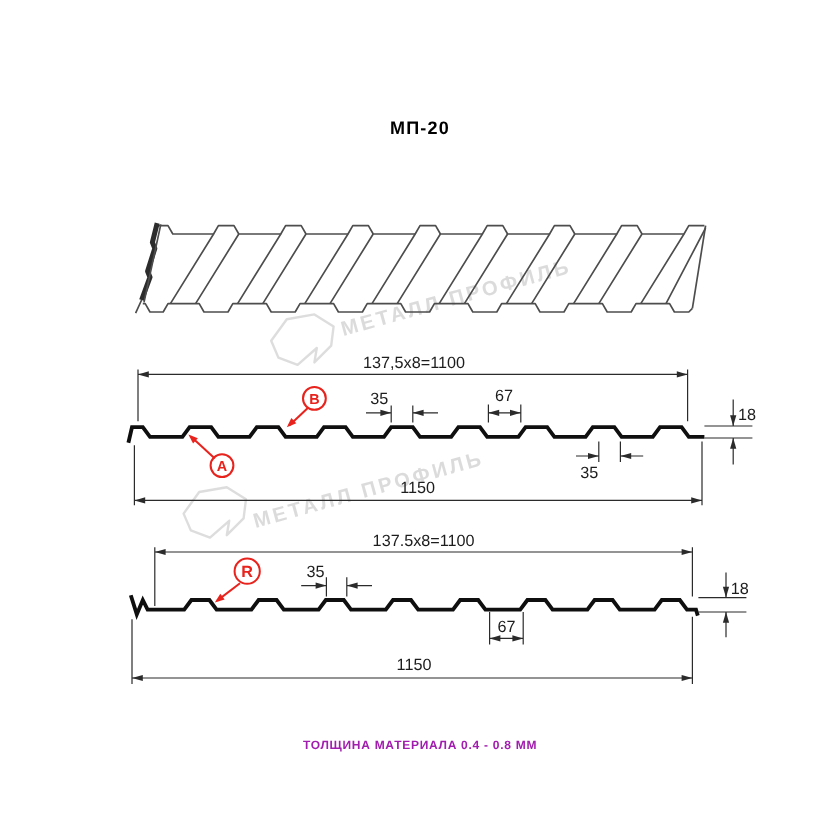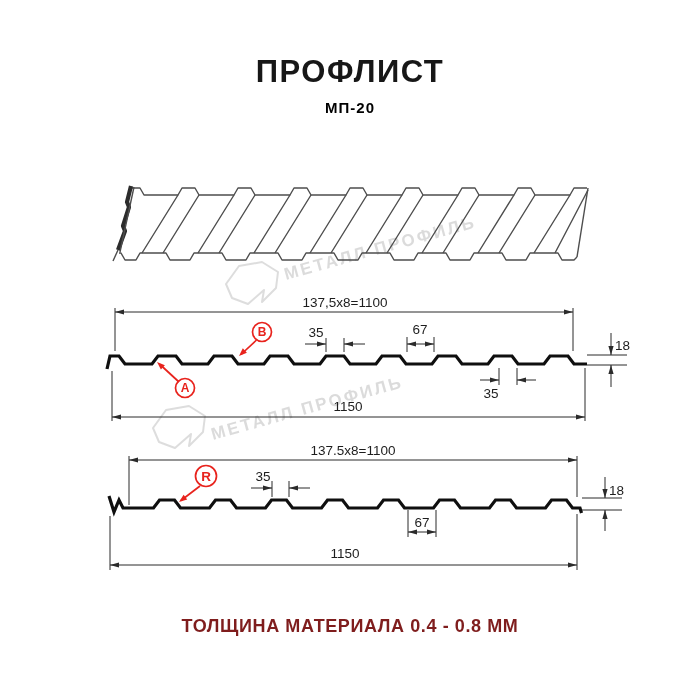--- a/index.html
+++ b/index.html
@@ -3,40 +3,39 @@
 <meta charset="utf-8">
 <style>
   html,body{margin:0;padding:0;background:#fff;}
   .canvas{
     position:relative;width:700px;height:700px;background:#ffffff;overflow:hidden;
     font-family:"Liberation Sans","DejaVu Sans",sans-serif;
   }
   .center-text{position:absolute;left:0;width:700px;text-align:center;}
   .title{top:54px;font-size:31px;font-weight:bold;letter-spacing:1.5px;color:#171717;}
   .subtitle{top:99px;font-size:15px;font-weight:bold;letter-spacing:1px;color:#000000;}
-  .footer{top:616px;font-size:18px;font-weight:bold;letter-spacing:.6px;color:#7f1d1d;}
+  .footer{top:616px;font-size:10px;font-weight:bold;letter-spacing:.6px;color:#a21caf;}
   svg{position:absolute;left:0;top:0;}
   .dimline{stroke:#2b2b2b;stroke-width:1;fill:none;}
   .dimtxt{font-size:13.5px;fill:#1d1d1d;}
   .arrow{fill:#2b2b2b;stroke:none;}
   .profile{stroke:#0f0f0f;stroke-width:3.2;fill:none;stroke-linejoin:miter;}
   .p3d{stroke:#4d4d4d;stroke-width:1.4;fill:none;stroke-linejoin:round;}
   .p3dedge{stroke:#2c2c2c;stroke-width:4.2;fill:none;stroke-linejoin:round;}
   .red{stroke:#e8231d;fill:none;stroke-width:1.7;}
   .redtxt{fill:#e8231d;font-weight:bold;font-size:12px;text-anchor:middle;}
   .redarrow{fill:#e8231d;stroke:none;}
   .wmtxt{font-size:17px;font-weight:bold;letter-spacing:2.5px;fill:#cbcbcb;opacity:.68;}
   .wmlogo{stroke:#cdcdcd;stroke-width:2;fill:none;opacity:.68;stroke-linejoin:round;}
 </style>
 </head>
 <body>
 
 <div class="canvas">
 
-  <div class="center-text title">ПРОФЛИСТ</div>
   <div class="center-text subtitle">МП-20</div>
 
   <svg width="700" height="700" viewBox="0 0 700 700">
 
     <g>
       <path class="wmlogo" transform="translate(226,262)" d="M0,22 L13,4 L36,0 L52,10 L50,26 L36,40 L38,28 L22,42 L6,36 Z"></path>
       <text class="wmtxt" transform="translate(286,280) rotate(-15.5)">МЕТАЛЛ ПРОФИЛЬ</text>
     </g>
 
     <g>

